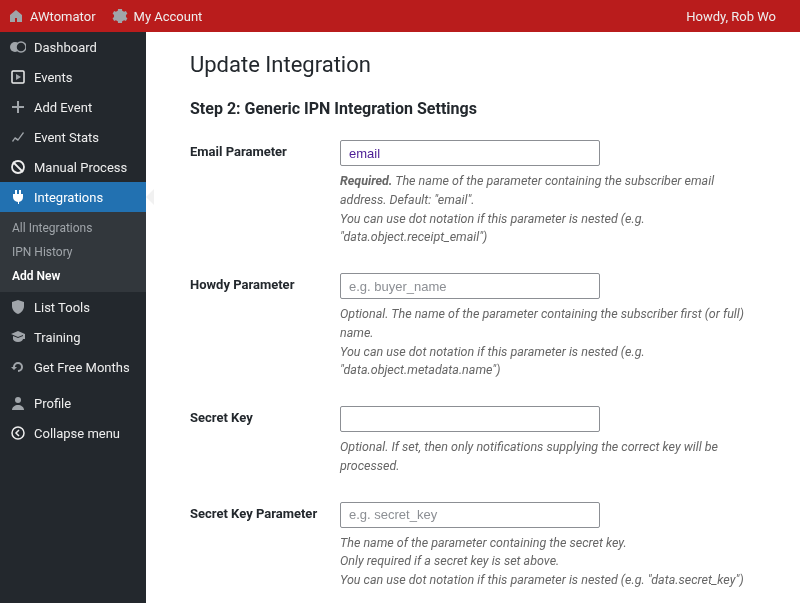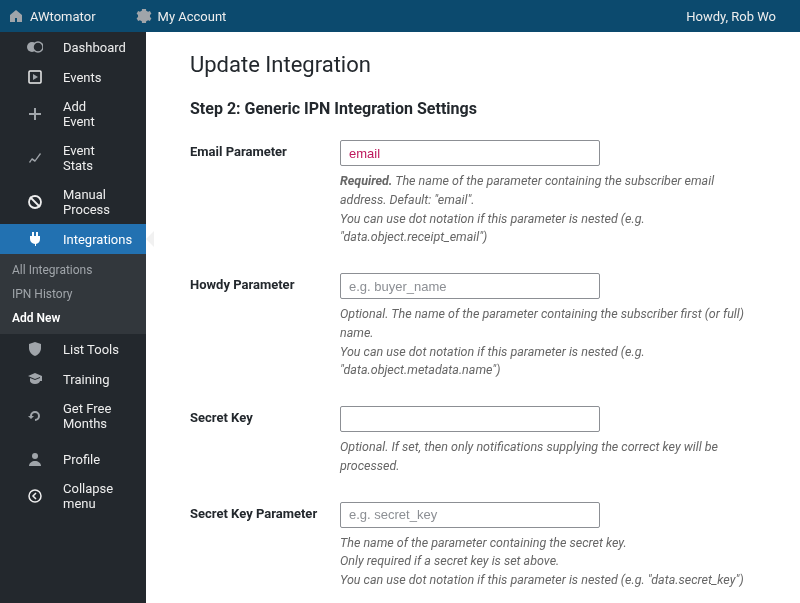--- a/index.html
+++ b/index.html
@@ -1,43 +1,43 @@
 <!DOCTYPE html>
 <html><head>
 <meta charset="utf-8">
 <style>
 * { box-sizing: border-box; margin: 0; padding: 0; }
 body { font-family: -apple-system, BlinkMacSystemFont, "Segoe UI", Roboto, sans-serif; font-size: 13px; color: #23282d; background: #f1f1f1; width: 800px; height: 603px; overflow: hidden; }
 
-.topbar { height: 32px; background: #0c4a6e; color: #eee; display: flex; align-items: center; padding: 0 8px; font-size: 13px; gap: 24px; }
+.topbar { height: 32px; background: #b91c1c; color: #eee; display: flex; align-items: center; padding: 0 8px; font-size: 13px; }
 .topbar .seg { display: flex; align-items: center; gap: 6px; margin-right: 16px; }
 .topbar .spacer { flex: 1; }
 .topbar svg { fill: #a0a5aa; }
 
 .layout { display: flex; height: calc(100% - 32px); }
 
 .sidebar { width: 146px; background: #23282d; color: #eee; font-size: 13px; display: flex; flex-direction: column; }
-.sidebar .item { display: flex; align-items: center; gap: 20px; padding: 7px 27px; color: #eee; cursor: pointer; }
+.sidebar .item { display: flex; align-items: center; gap: 8px; padding: 7px 10px; color: #eee; cursor: pointer; }
 .sidebar .item.active { background: #2271b1; color: #fff; position: relative; text-align: right; }
 .sidebar .item.active::after { content: ""; position: absolute; right: -8px; top: 50%; margin-top: -8px; border: 8px solid transparent; border-right-color: #f1f1f1; }
 .sidebar .item svg { width: 16px; height: 16px; fill: #a0a5aa; flex-shrink: 0; }
 .sidebar .item.active svg { fill: #fff; }
 .sidebar .sub { background: #32373c; padding: 4px 0; font-size: 12px; }
 .sidebar .sub .subitem { padding: 5px 12px; color: #a0a5aa; cursor: pointer; }
 .sidebar .sub .subitem.on { color: #fff; font-weight: 600; }
 .sidebar .gap { height: 6px; }
 
 .main { flex: 1; background: #fff; padding: 20px 44px; overflow-y: auto; }
 .main h1 { font-size: 22px; font-weight: 400; margin-bottom: 22px; }
 .main h2 { font-size: 16px; font-weight: 700; margin-bottom: 22px; }
 
 .field { display: flex; margin-bottom: 26px; }
 .field .lab { width: 150px; font-size: 13px; font-weight: 700; padding-top: 4px; flex-shrink: 0; }
 .field .val { flex: 1; }
-.field input[type=text] { width: 260px; height: 26px; padding: 2px 8px; border: 1px solid #8c8f94; border-radius: 2px; font-size: 13px; background: #fff; color: #be185d; }
+.field input[type=text] { width: 260px; height: 26px; padding: 2px 8px; border: 1px solid #8c8f94; border-radius: 2px; font-size: 13px; background: #fff; color: #4c1d95; }
 .field input[type=text]::placeholder { color: #8c8f94; }
 .field .desc { margin-top: 6px; font-size: 12.5px; color: #666; font-style: italic; line-height: 1.5; }
 .field .desc b { font-weight: 700; font-style: italic; }
 </style>
 </head>
 <body>
 
 <svg width="0" height="0" style="position:absolute">
   <defs>
     <g id="i-home">

